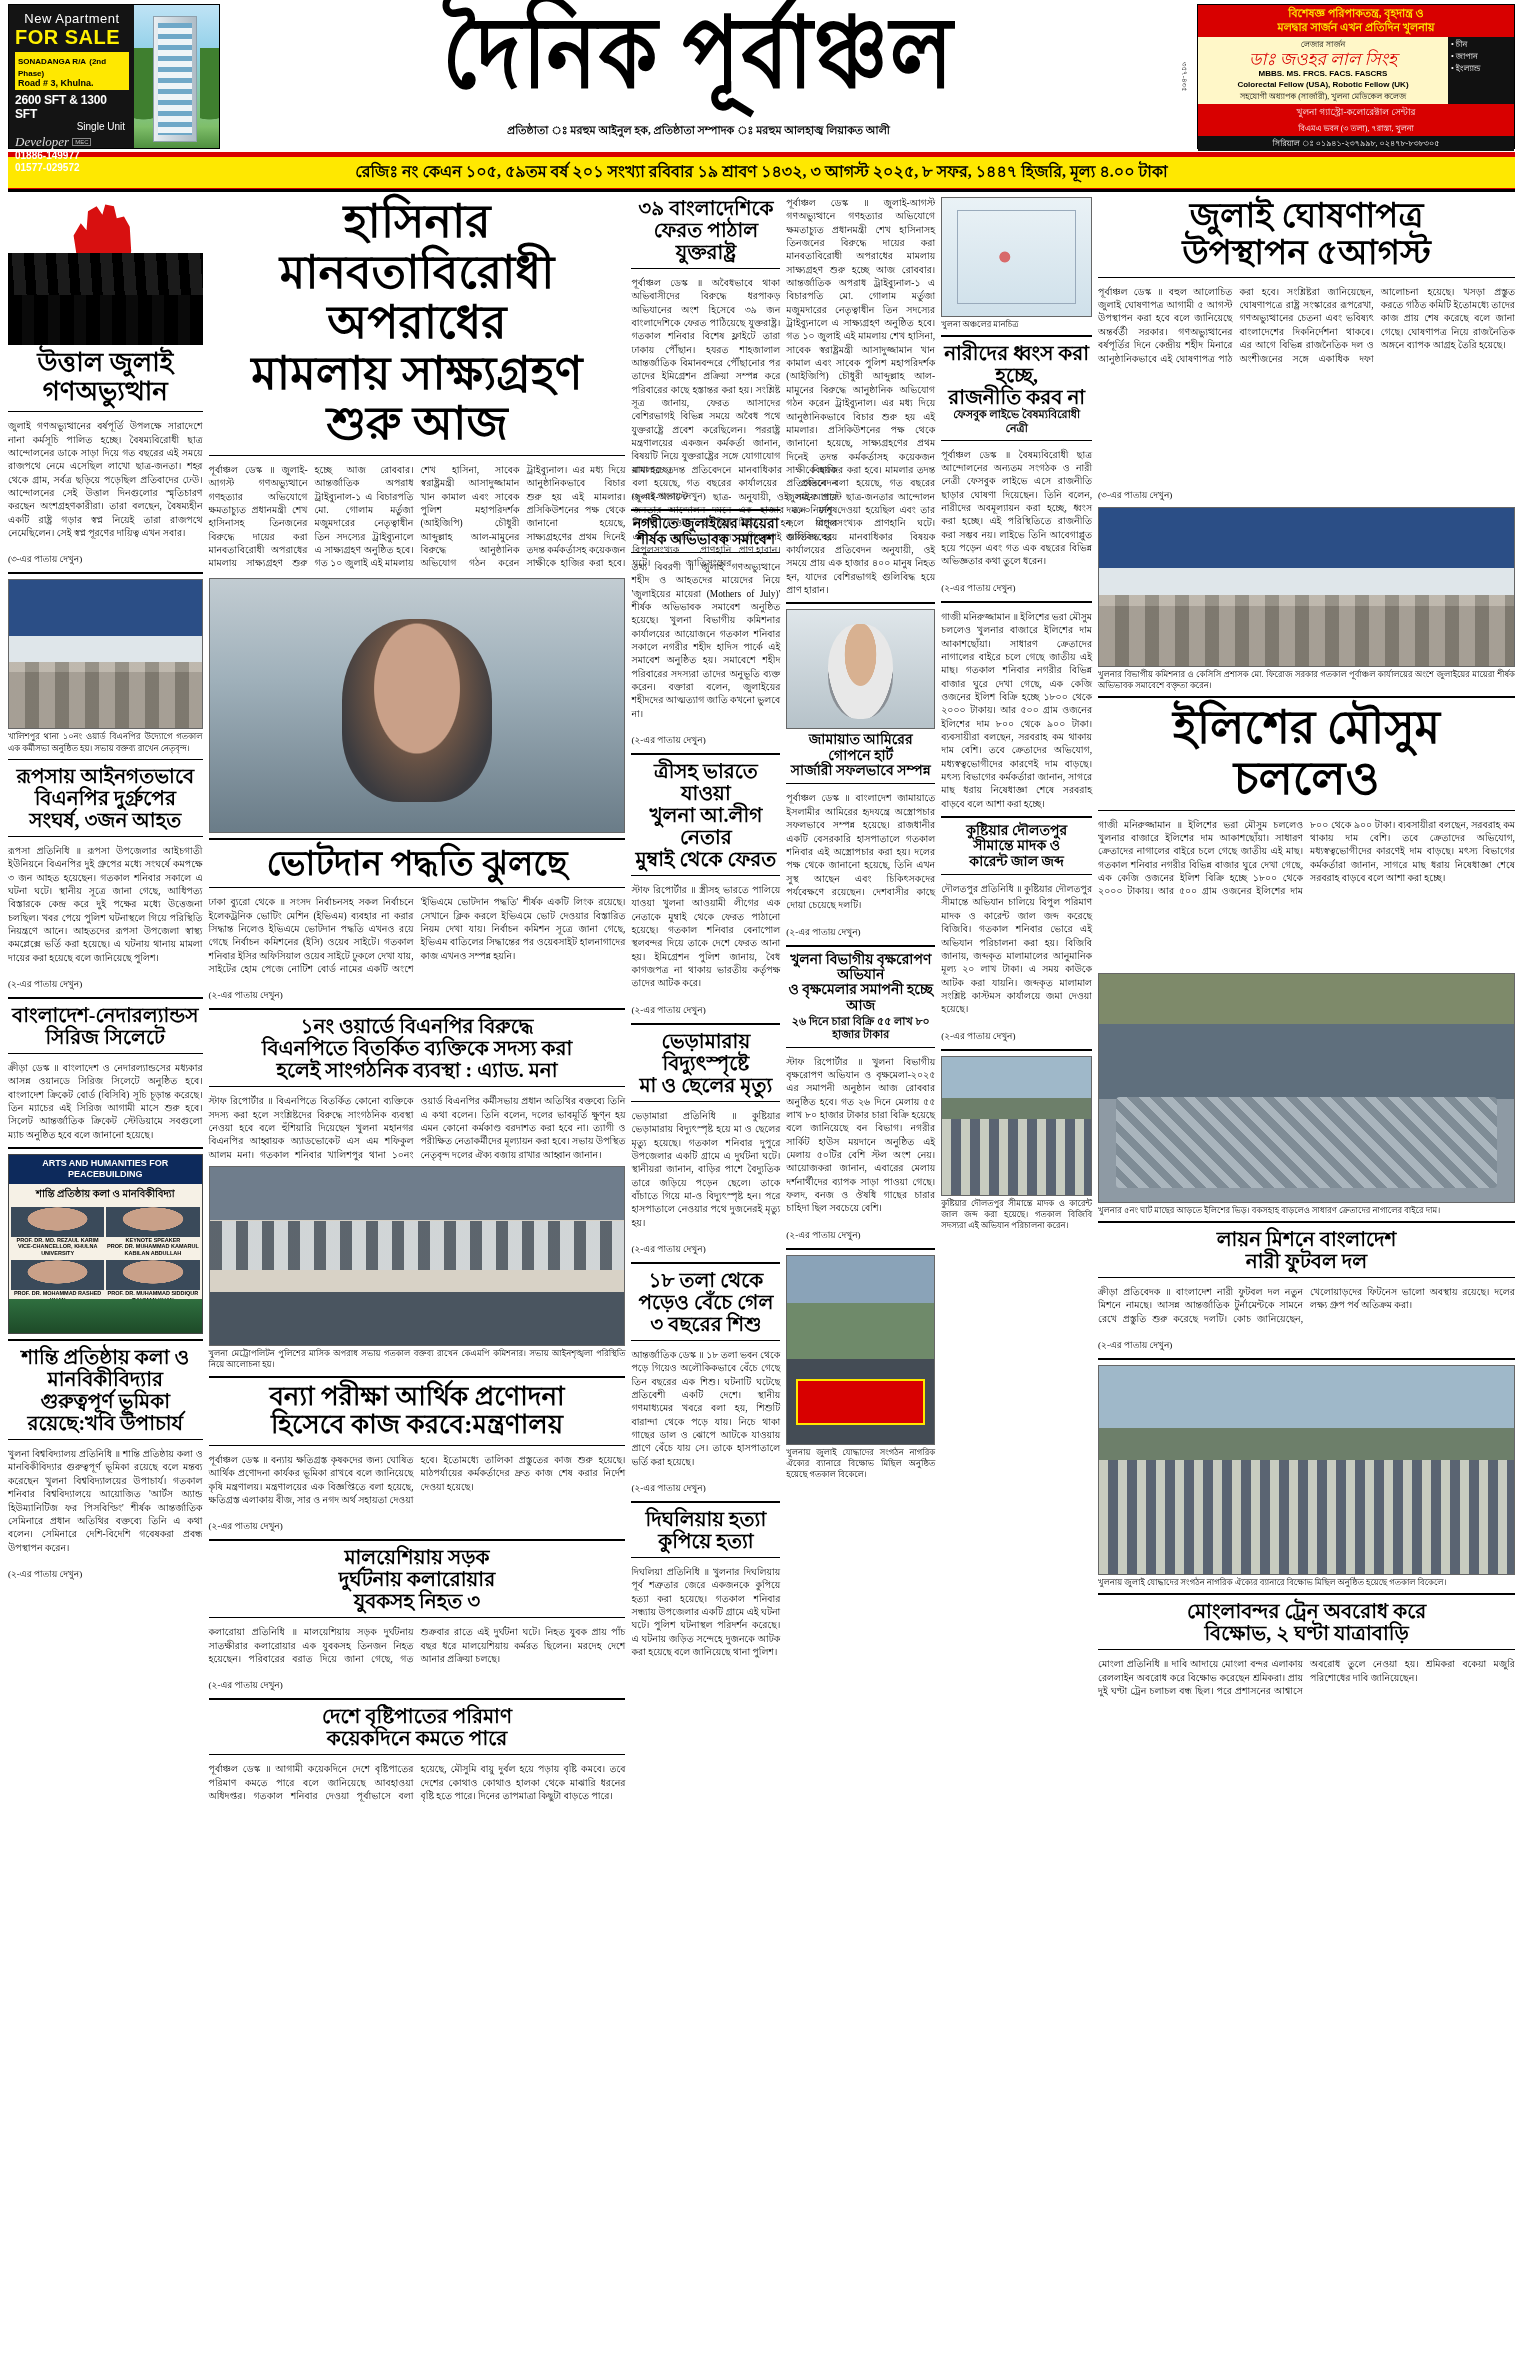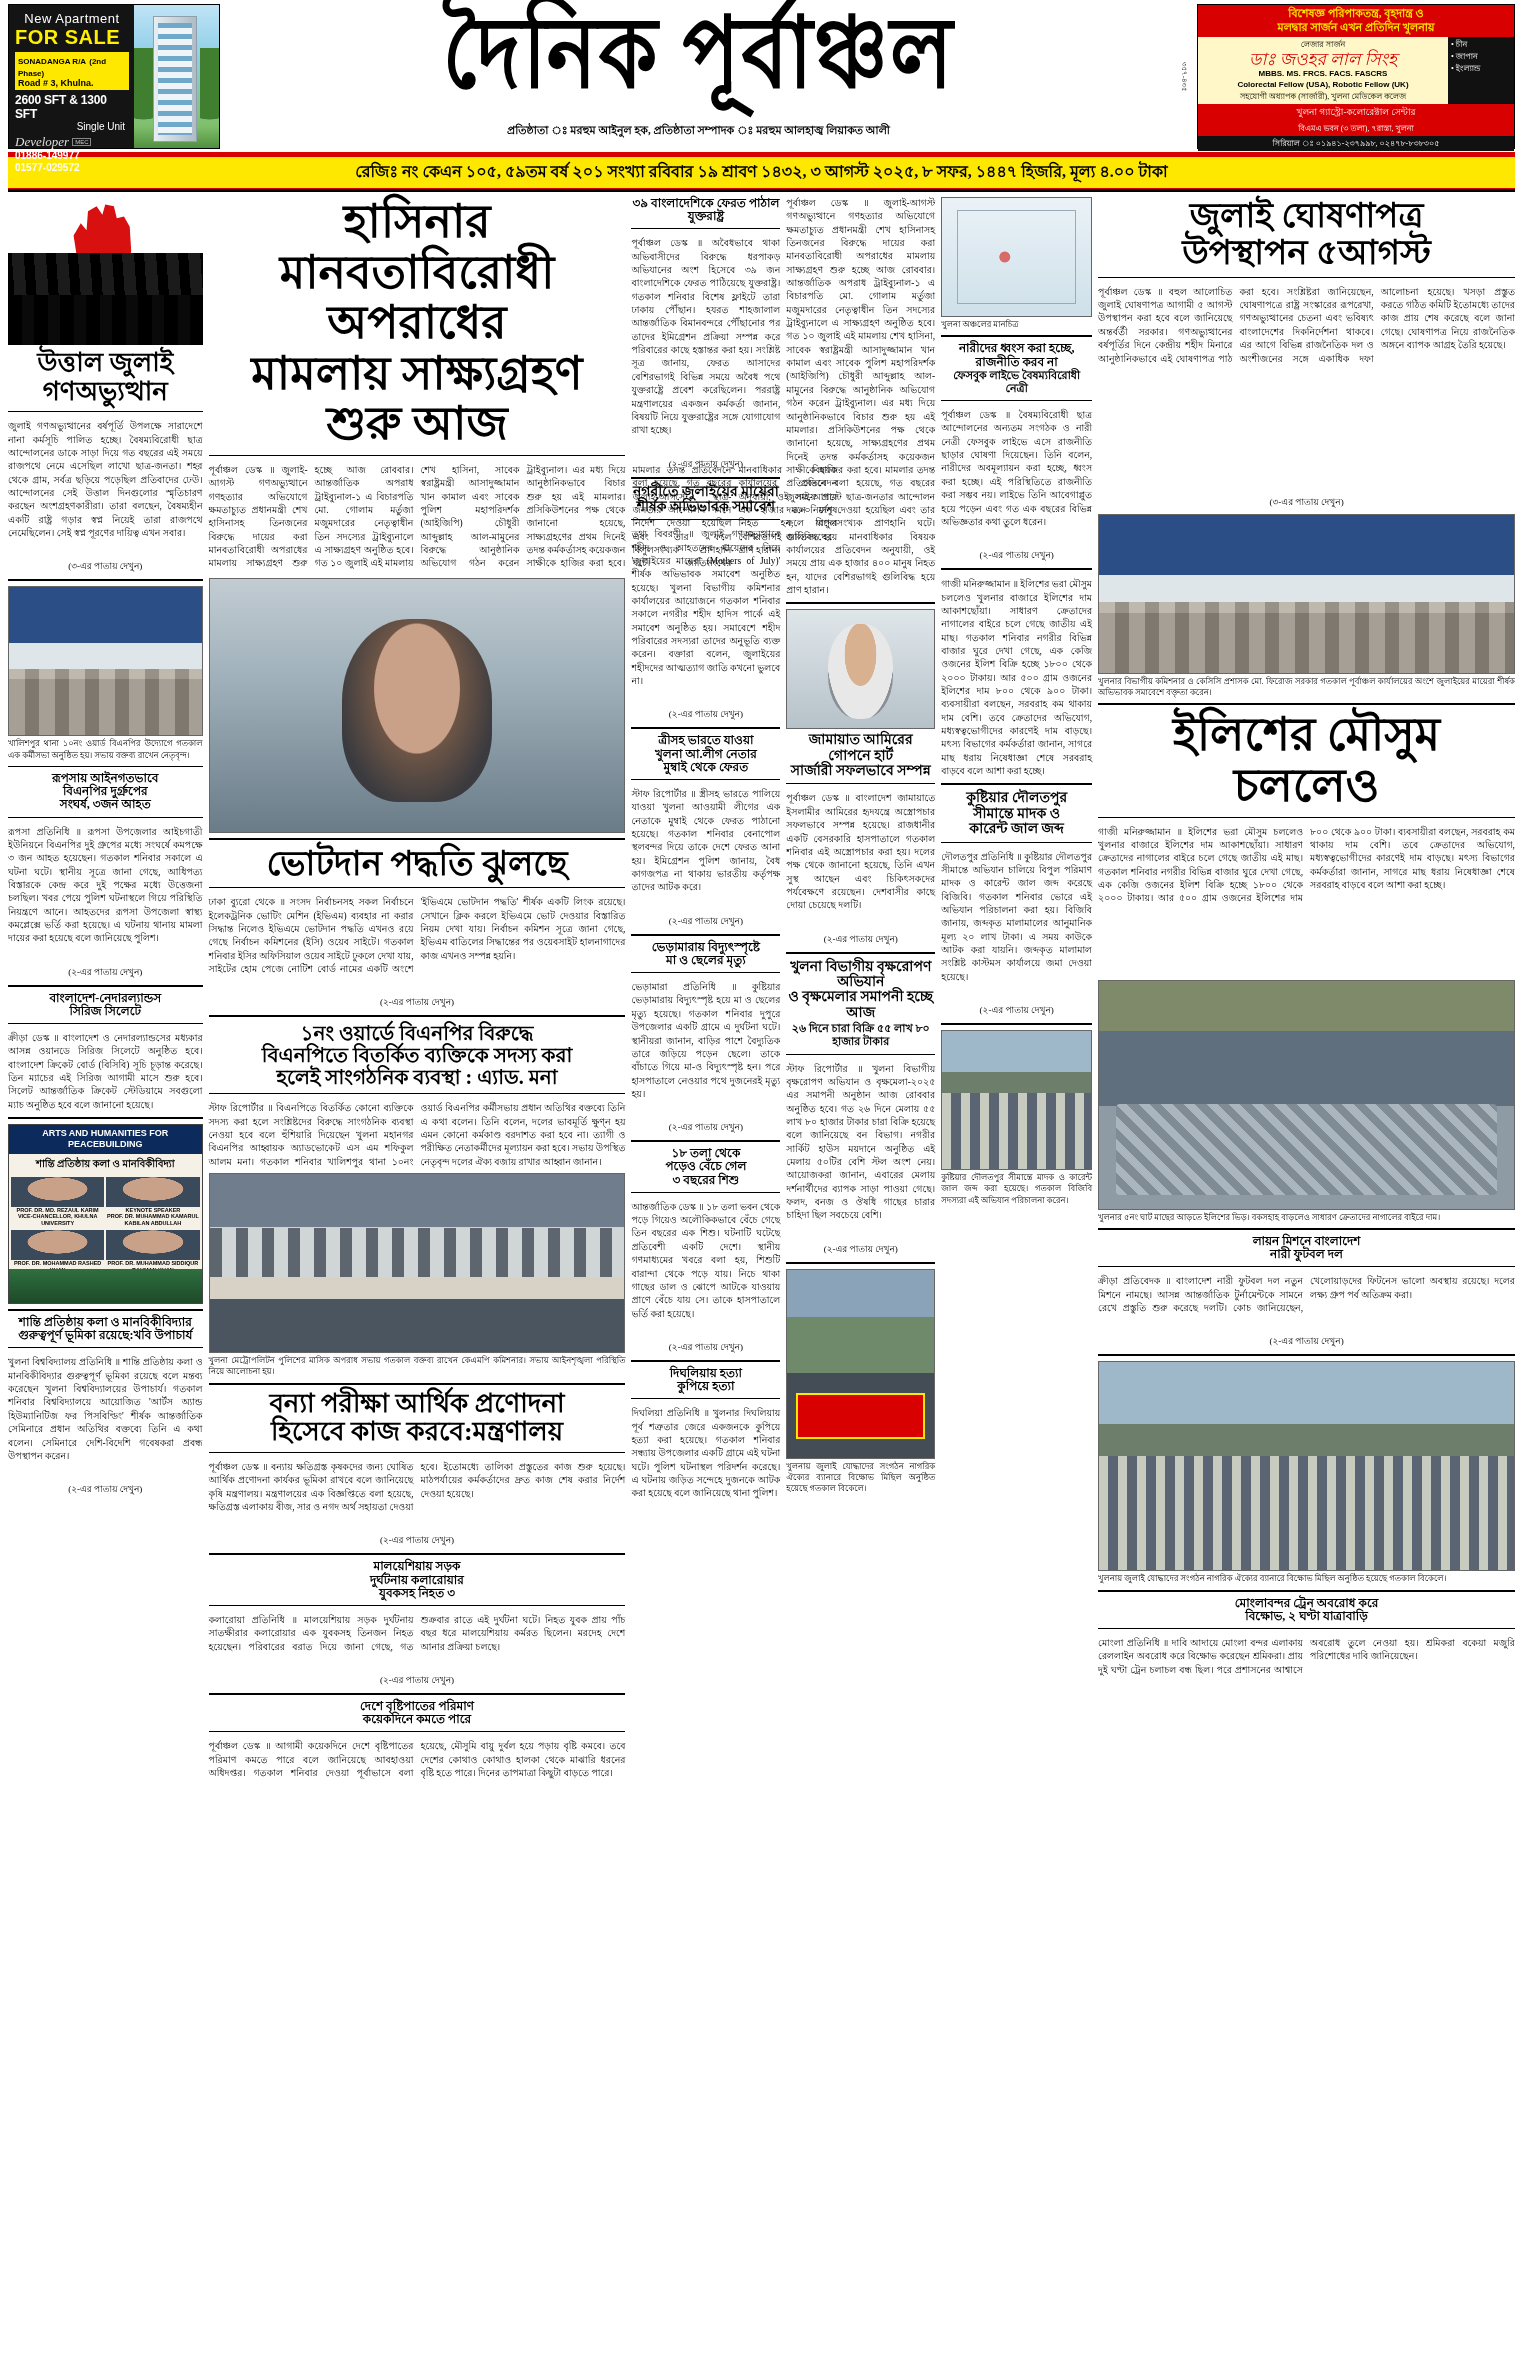--- a/index.html
+++ b/index.html
@@ -58,27 +58,27 @@
   .blackline { height:3px; background:#000; margin-bottom:5px; }
 
   
   .cols { display:flex; gap:6px; height:2100px; }
   .col { display:flex; flex-direction:column; }
   .c1 { width:196px; } .c2 { width:420px; } .c3 { width:150px; }
   .c4 { width:150px; } .c5 { width:152px; } .c6 { width:420px; }
 
   .hl { font-weight:bold; text-align:center; line-height:1.1; }
   .hl-xxl { font-size:46px; } .hl-xl { font-size:34px; } .hl-l { font-size:26px; }
-  .hl-m { font-size:20px; } .hl-s { font-size:12px;text-align:center; } .hl-xs { font-size:14px; }
+  .hl-m { font-size:20px; } .hl-s { font-size:20px;text-align:center; } .hl-xs { font-size:14px; }
 
   .body-txt { font-size:9.4px; line-height:1.42; text-align:justify; margin-top:3px; }
   .body-txt.two { column-count:2; column-gap:7px; }
   .body-txt.three { column-count:3; column-gap:7px; }
   .body-txt.four { column-count:4; column-gap:7px; }
-  .cont { font-size:9px; text-align:center; margin-top:19px; }
+  .cont { font-size:9px; text-align:left; margin-top:12px; }
 
   .rule { border-top:1px solid #000; margin:5px 0; }
   .rule-thick { border-top:2px solid #000; margin:5px 0; }
 
   .photo { width:100%; background:#cfd8dd; border:1px solid #666; position:relative; overflow:hidden; }
   .cap { font-size:8.4px; line-height:1.35; text-align:justify; margin-top:2px; }
 
   
   .ph-portrait { background:linear-gradient(180deg,#c2ccd2 0%,#9fb0ba 40%,#6a7c88 100%); }
   .ph-portrait::after { content:""; position:absolute; left:32%; top:16%; width:36%; height:72%;

